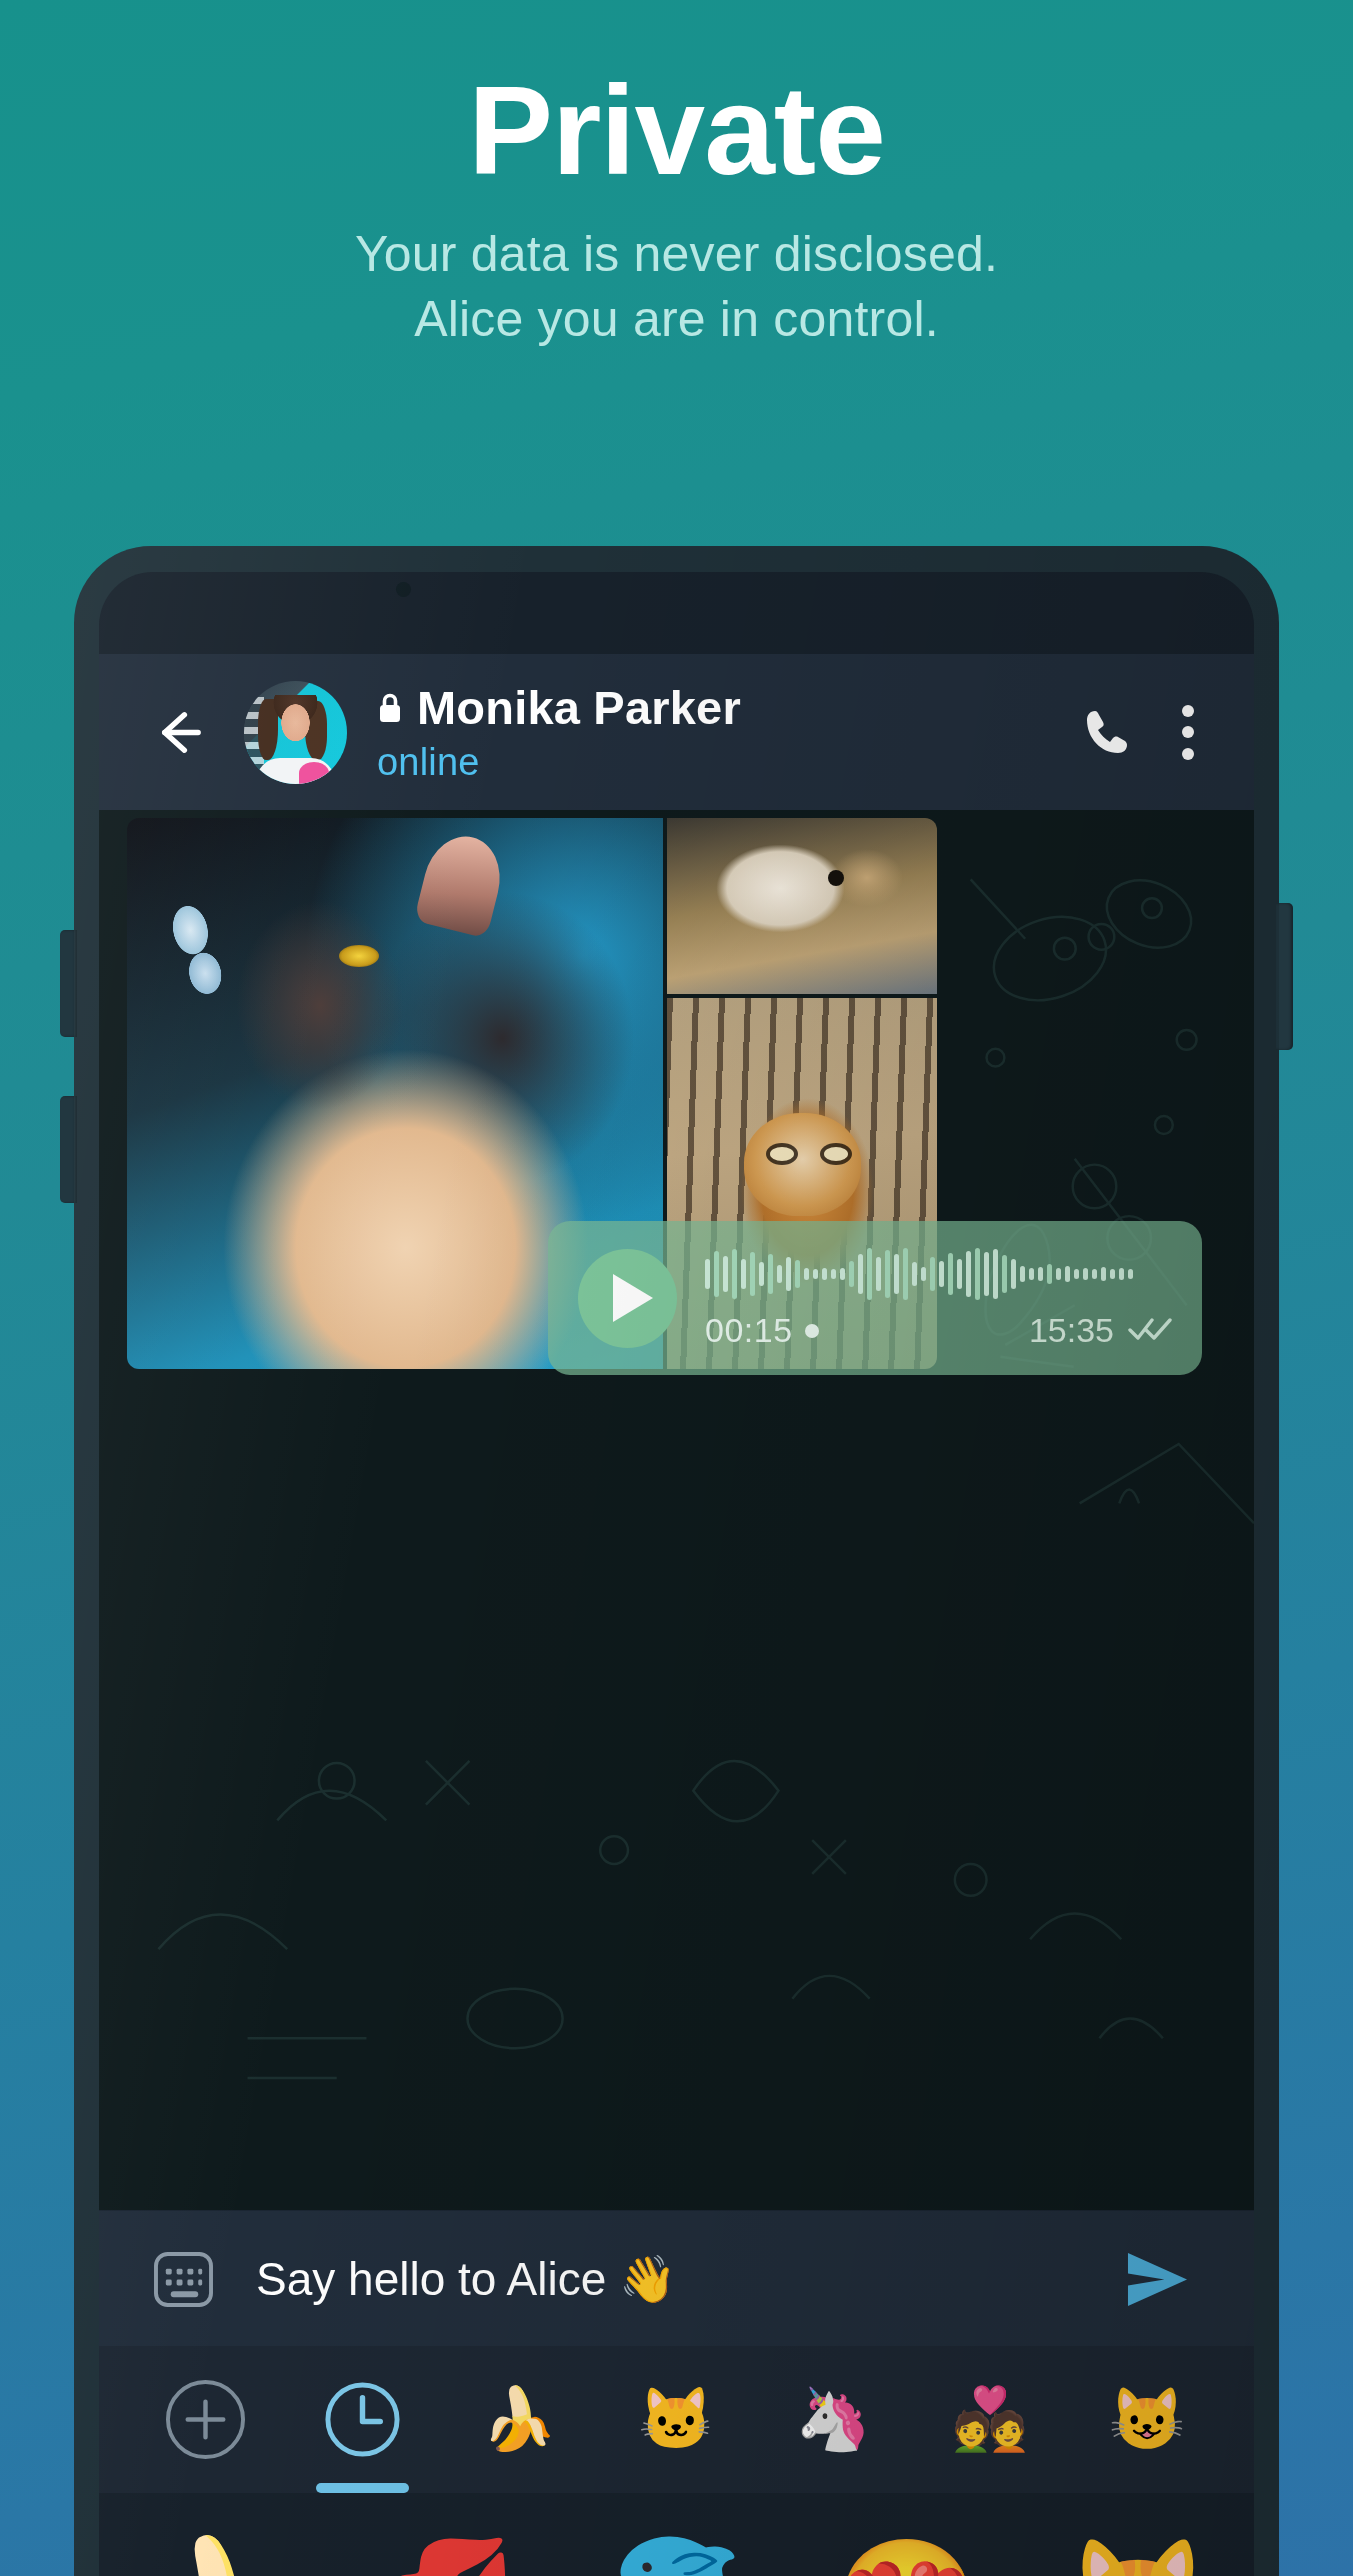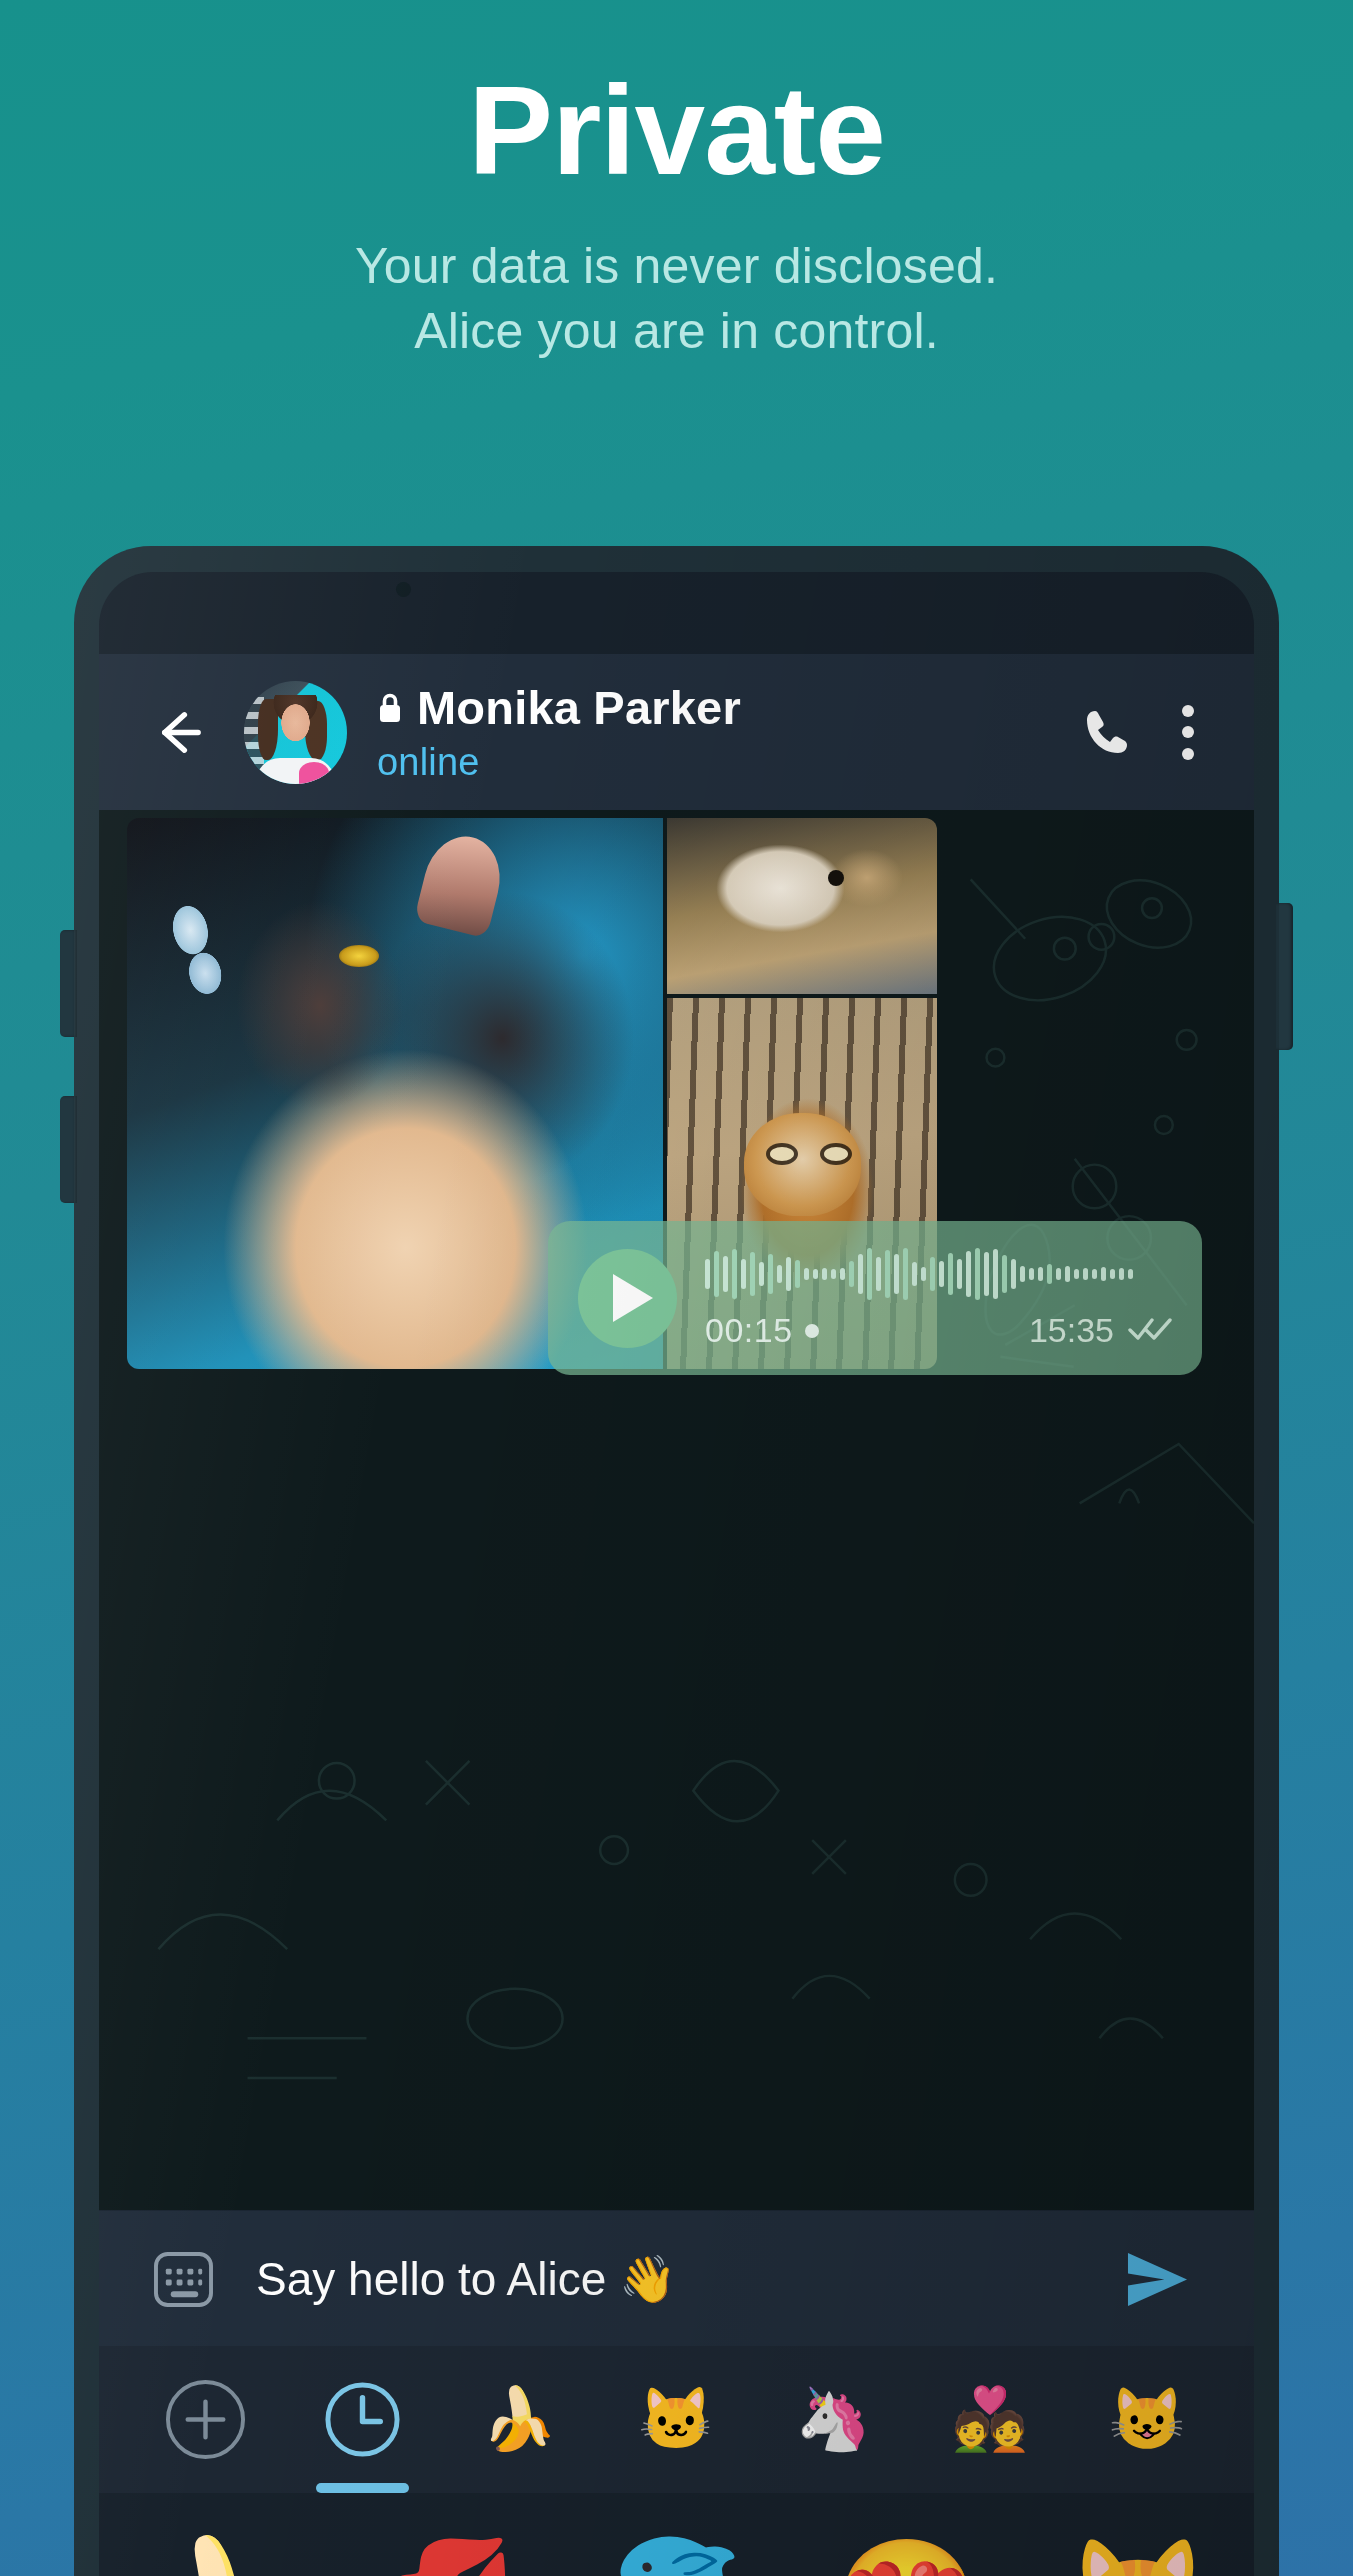--- a/index.html
+++ b/index.html
@@ -10,21 +10,21 @@
     overflow:hidden; position:relative;
   }
 
   
   .promo { position:absolute; left:0; top:0; width:1353px; text-align:center; }
   .promo-title {
     font-size:127px; font-weight:700; color:#ffffff; letter-spacing:-1px;
     line-height:1.0; padding-top:67px; font-family:"Liberation Sans", sans-serif;
   }
   .promo-sub {
-    margin-top:40px; font-size:50px; line-height:1.30; color:#b8e8e4;
+    margin-top:28px; font-size:50px; line-height:1.30; color:#b8e8e4;
     font-weight:400; letter-spacing:0.2px;
   }
 
   
   .phone {
     position:absolute; left:74px; top:546px; width:1205px; height:2081px;
     background:#1f3038;
     border-radius:77px 77px 0 0;
     box-shadow:0 0 0 0 rgba(0,0,0,0);
   }

